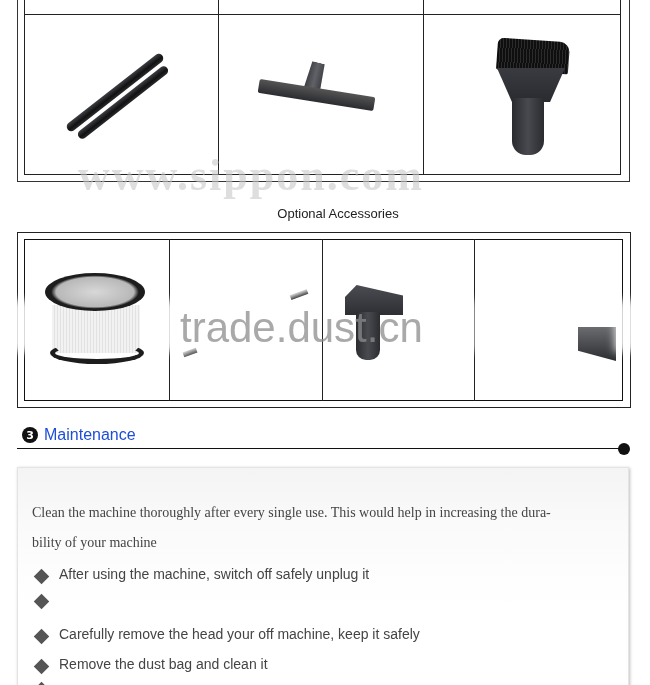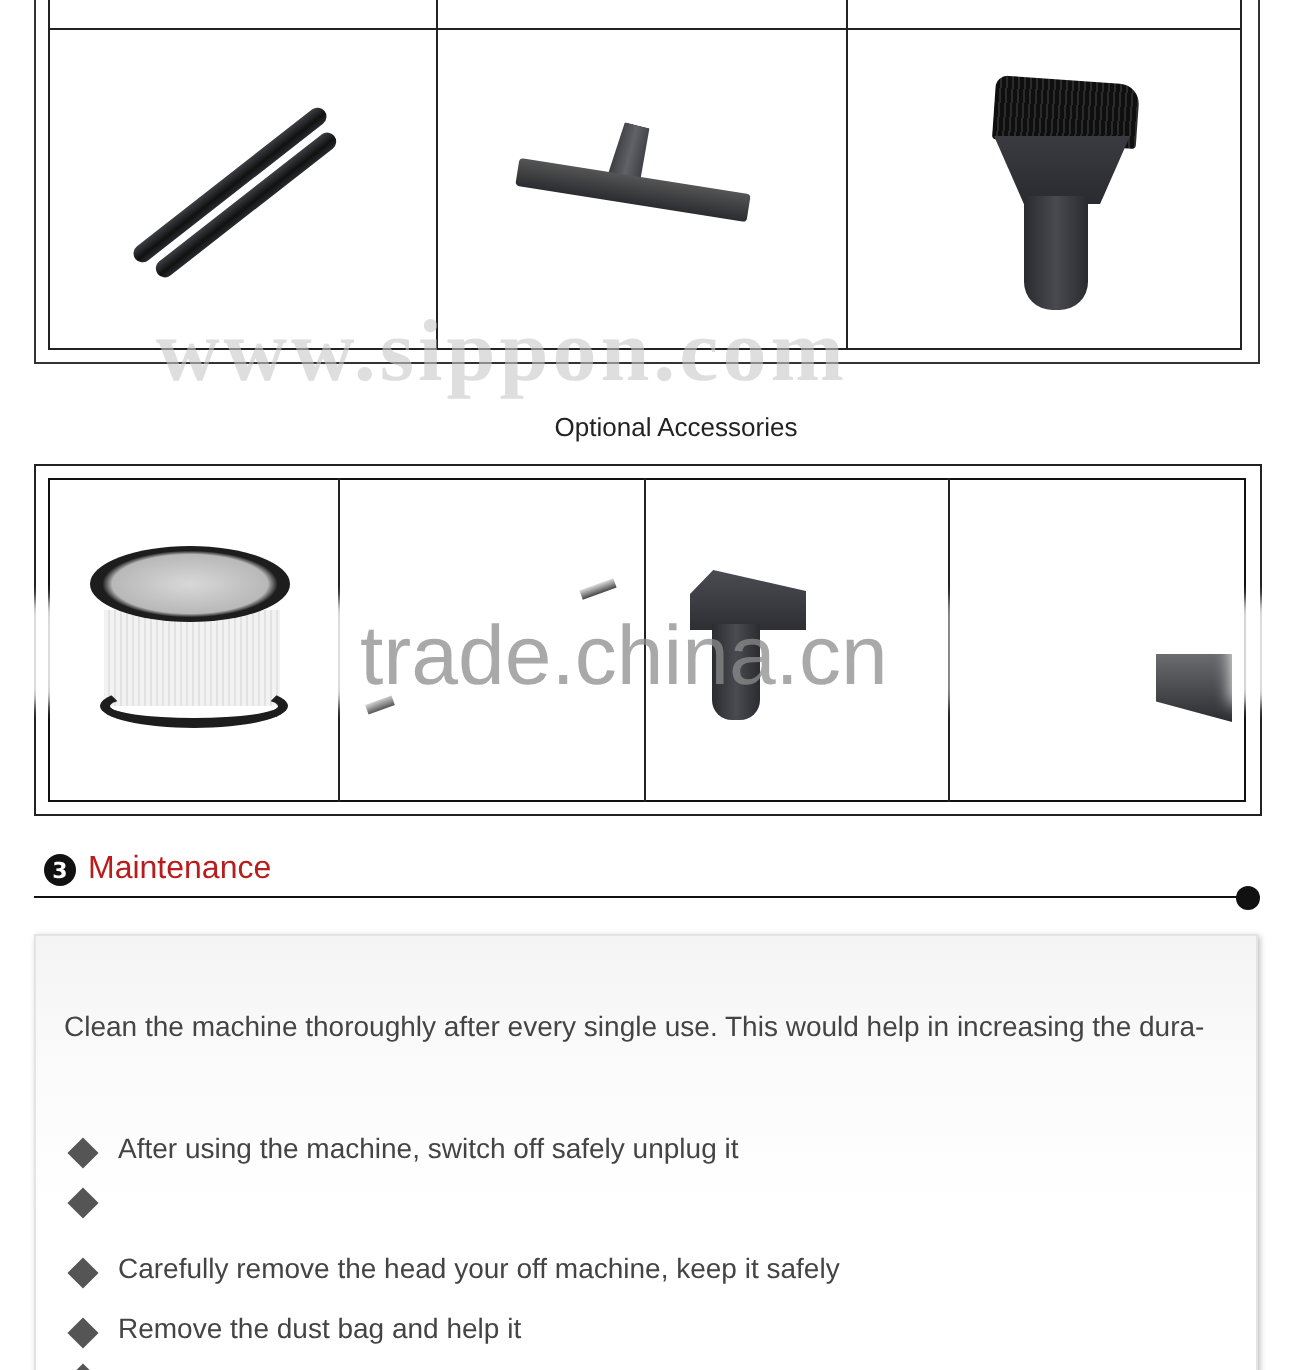--- a/index.html
+++ b/index.html
@@ -40,27 +40,27 @@
     .tool4 { left: 578px; top: 327px; width: 38px; height: 34px; background: linear-gradient(180deg, #6b6c70, #2c2d31); clip-path: polygon(0 0, 100% 0, 100% 100%, 0 70%); }
 
     
     .wm-sippon { left: 78px; top: 150px; font-family: Liberation Serif, serif; font-weight: bold; font-size: 44px; letter-spacing: 2px; color: rgba(200,200,200,0.6); white-space: nowrap; }
     .wm-trade { left: 180px; top: 304px; font-family: "Liberation Sans", sans-serif; font-size: 42px; color: rgba(140,140,140,0.75); white-space: nowrap; }
     .wm-blur { top: 300px; height: 52px; width: 26px; background: rgba(255,255,255,0.85); filter: blur(4px); }
 
     
     .heading { left: 22px; top: 426px; display: flex; align-items: center; }
     .heading-num { width: 16px; height: 16px; border-radius: 50%; background: #111; color: #fff; font-size: 11px; font-weight: bold; display: flex; align-items: center; justify-content: center; font-family: "DejaVu Sans", sans-serif; margin-right: 6px; }
-    .heading-text { font-size: 16px; color: #b91c1c; font-family: "Liberation Sans", sans-serif; }
+    .heading-text { font-size: 16px; color: #1d4ed8; font-family: "Liberation Sans", sans-serif; }
     .heading-rule { left: 17px; top: 448px; width: 606px; height: 1px; background: #111; }
     .heading-dot { left: 618px; top: 443px; width: 12px; height: 12px; border-radius: 50%; background: #111; }
 
     
     .panel { left: 17px; top: 467px; width: 612px; height: 230px; background: linear-gradient(180deg, #f4f4f4 0%, #fafafa 25%, #ffffff 60%); border: 1px solid #e4e4e4; box-shadow: 1px 1px 3px rgba(0,0,0,0.25); }
-    .para { left: 32px; top: 498px; width: 592px; font-size: 14px; line-height: 30px; color: #444; }
+    .para { left: 32px; top: 498px; width: 592px; font-size: 14px; line-height: 30px; color: #444; font-family: Liberation Serif, serif; }
     .bullet { left: 33px; display: flex; align-items: flex-end; font-size: 14px; color: #444; }
     .diamond { width: 11px; height: 11px; background: #555; transform: rotate(45deg); margin-right: 12px; margin-left: 3px; }
   </style>
 </head>
 <body>
 
 <div class="abs box1-outer"></div>
 <div class="abs box1-inner"></div>
 <div class="abs box1-hline"></div>
 <div class="abs box1-vline" style="left:218px"></div>
@@ -104,45 +104,46 @@
   <div class="abs nozzle-neck"></div>
 </div>
 <div>
   <div class="abs tool4"></div>
 </div>
 
 <div class="abs wm-blur" style="left:8px"></div>
 <div class="abs wm-blur" style="left:157px"></div>
 <div class="abs wm-blur" style="left:474px"></div>
 <div class="abs wm-blur" style="left:615px"></div>
-<div class="abs wm-trade">trade.china.cn</div>
+<div class="abs wm-trade">trade.dust.cn</div>
 
 <div class="abs heading">
   <span class="heading-num">3</span>
   <span class="heading-text">Maintenance</span>
 </div>
 <div class="abs heading-rule"></div>
 <div class="abs heading-dot"></div>
 
 <div class="abs panel"></div>
 
 <div class="abs para">
   <div>Clean the machine thoroughly after every single use. This would help in increasing the dura-</div>
+  <div>bility of your machine</div>
 </div>
 
 <div class="abs bullet" style="top:566px">
   <span class="diamond"></span>
   <span>After using the machine, switch off safely unplug it</span>
 </div>
 <div class="abs bullet" style="top:596px">
   <span class="diamond"></span>
 </div>
 <div class="abs bullet" style="top:626px">
   <span class="diamond"></span>
   <span>Carefully remove the head your off machine, keep it safely</span>
 </div>
 <div class="abs bullet" style="top:656px">
   <span class="diamond"></span>
-  <span>Remove the dust bag and help it</span>
+  <span>Remove the dust bag and clean it</span>
 </div>
 <div class="abs bullet" style="top:684px">
   <span class="diamond"></span>
 </div>
 
 </body></html>

